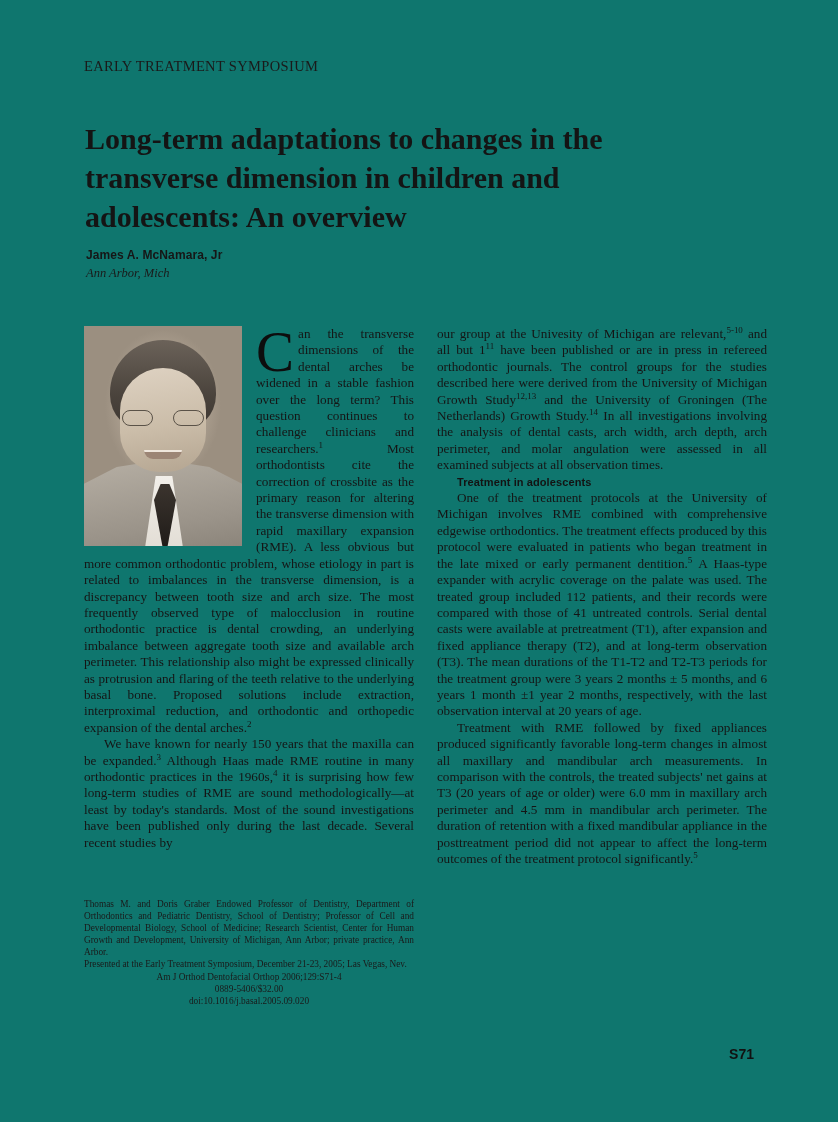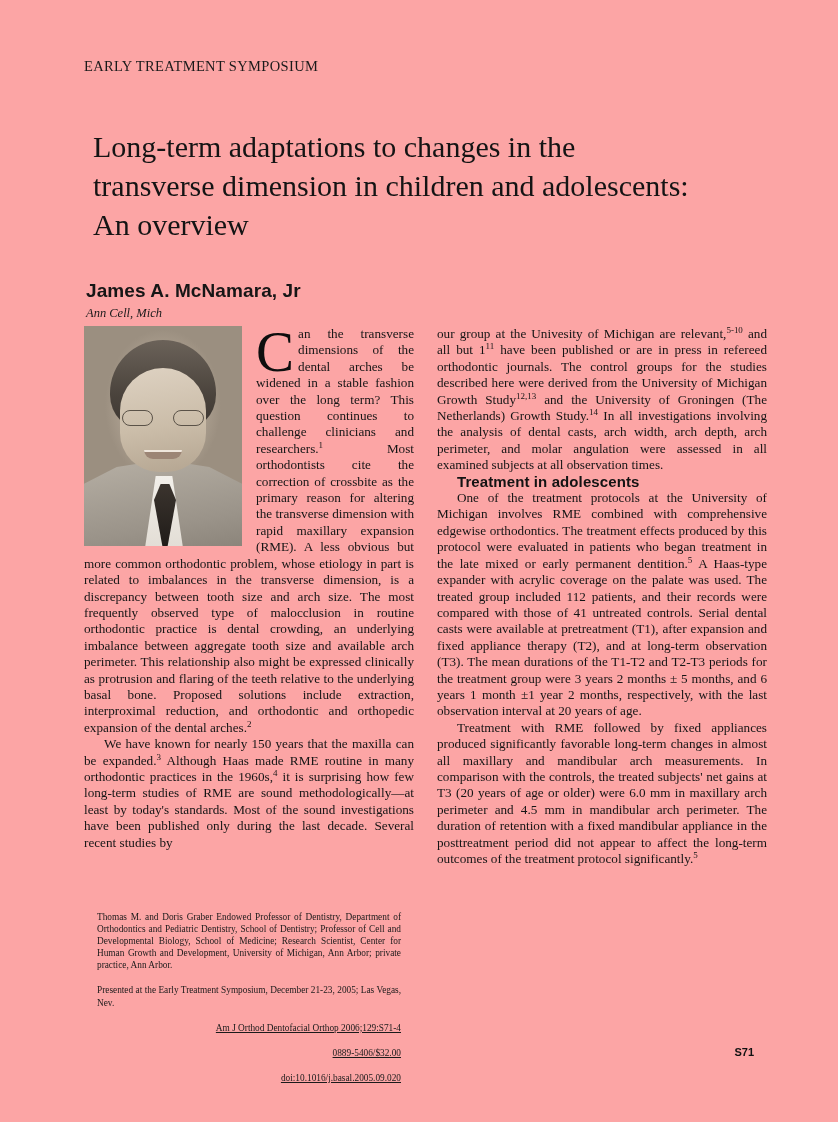--- a/index.html
+++ b/index.html
@@ -4,21 +4,21 @@
 <style>
   html, body {
     margin: 0;
     padding: 0;
     background: #ffffff;
   }
   .page {
     position: relative;
     width: 838px;
     height: 1122px;
-    background: #fca5a5;
+    background: #0f766e;
     overflow: hidden;
     font-family: "Liberation Serif", "DejaVu Serif", serif;
     color: #111111;
   }
 
   
   .running-head {
     position: absolute;
     left: 84px;
     top: 58px;
@@ -30,39 +30,38 @@
 
   
   .title {
     position: absolute;
     left: 84px;
     top: 118px;
     width: 600px;
     font-family: "Liberation Serif", serif;
     font-size: 30px;
     line-height: 39px;
-    font-weight: normal;
+    font-weight: bold;
     color: #141414;
-    margin: 9px;
+    margin: 1px;
   }
 
   
   .byline {
     position: absolute;
     left: 86px;
     top: 248px;
     width: 420px;
   }
   .byline-name {
     font-family: "Liberation Sans", sans-serif;
-    font-size: 19px;
+    font-size: 12px;
     font-weight: bold;
     color: #161616;
     letter-spacing: 0.1px;
-    margin-top: 32px;
   }
   .byline-place {
     font-family: "Liberation Serif", serif;
     font-style: italic;
     font-size: 12.5px;
     color: #1a1a1a;
     margin-top: 4px;
   }
 
   
@@ -175,65 +174,65 @@
     font-size: 0.68em;
     line-height: 0;
     vertical-align: super;
     font-family: Liberation Serif, serif;
   }
 
   
   .section-head {
     font-family: "Liberation Sans", sans-serif;
     font-weight: bold;
-    font-size: 15px;
+    font-size: 11px;
     color: #131313;
     margin: 14px 0 7px 0;
     text-indent: 0;
     text-align: left;
     letter-spacing: 0.1px;
   }
 
   
   .footnote {
     position: absolute;
     left: 84px;
     top: 898px;
     width: 330px;
     font-size: 9.3px;
     line-height: 12.1px;
     text-align: justify;
     color: #1a1a1a;
   }
-  .footnote p { margin: 13px; }
-  .footnote p.tight { text-align: right; text-decoration: underline; }
+  .footnote p { margin: 0; }
+  .footnote p.tight { text-align: center; }
 
   
   .folio {
     position: absolute;
     right: 84px;
     top: 1046px;
     font-family: "Liberation Sans", sans-serif;
     font-weight: bold;
-    font-size: 11px;
+    font-size: 14px;
     color: #111111;
   }
 </style>
 </head>
 <body>
 
 <div class="page">
 
   <div class="running-head">EARLY TREATMENT SYMPOSIUM</div>
 
   <h1 class="title">Long-term adaptations to changes in the transverse dimension in children and adolescents: An overview</h1>
 
   <div class="byline">
     <div class="byline-name">James A. McNamara, Jr</div>
-    <div class="byline-place">Ann Cell, Mich</div>
+    <div class="byline-place">Ann Arbor, Mich</div>
   </div>
 
   <div class="col col-left">
 
     <div class="author-photo">
       <div class="photo-jacket"></div>
       <div class="photo-shirt"></div>
       <div class="photo-tie"></div>
       <div class="photo-hair"></div>
       <div class="photo-face"></div>

